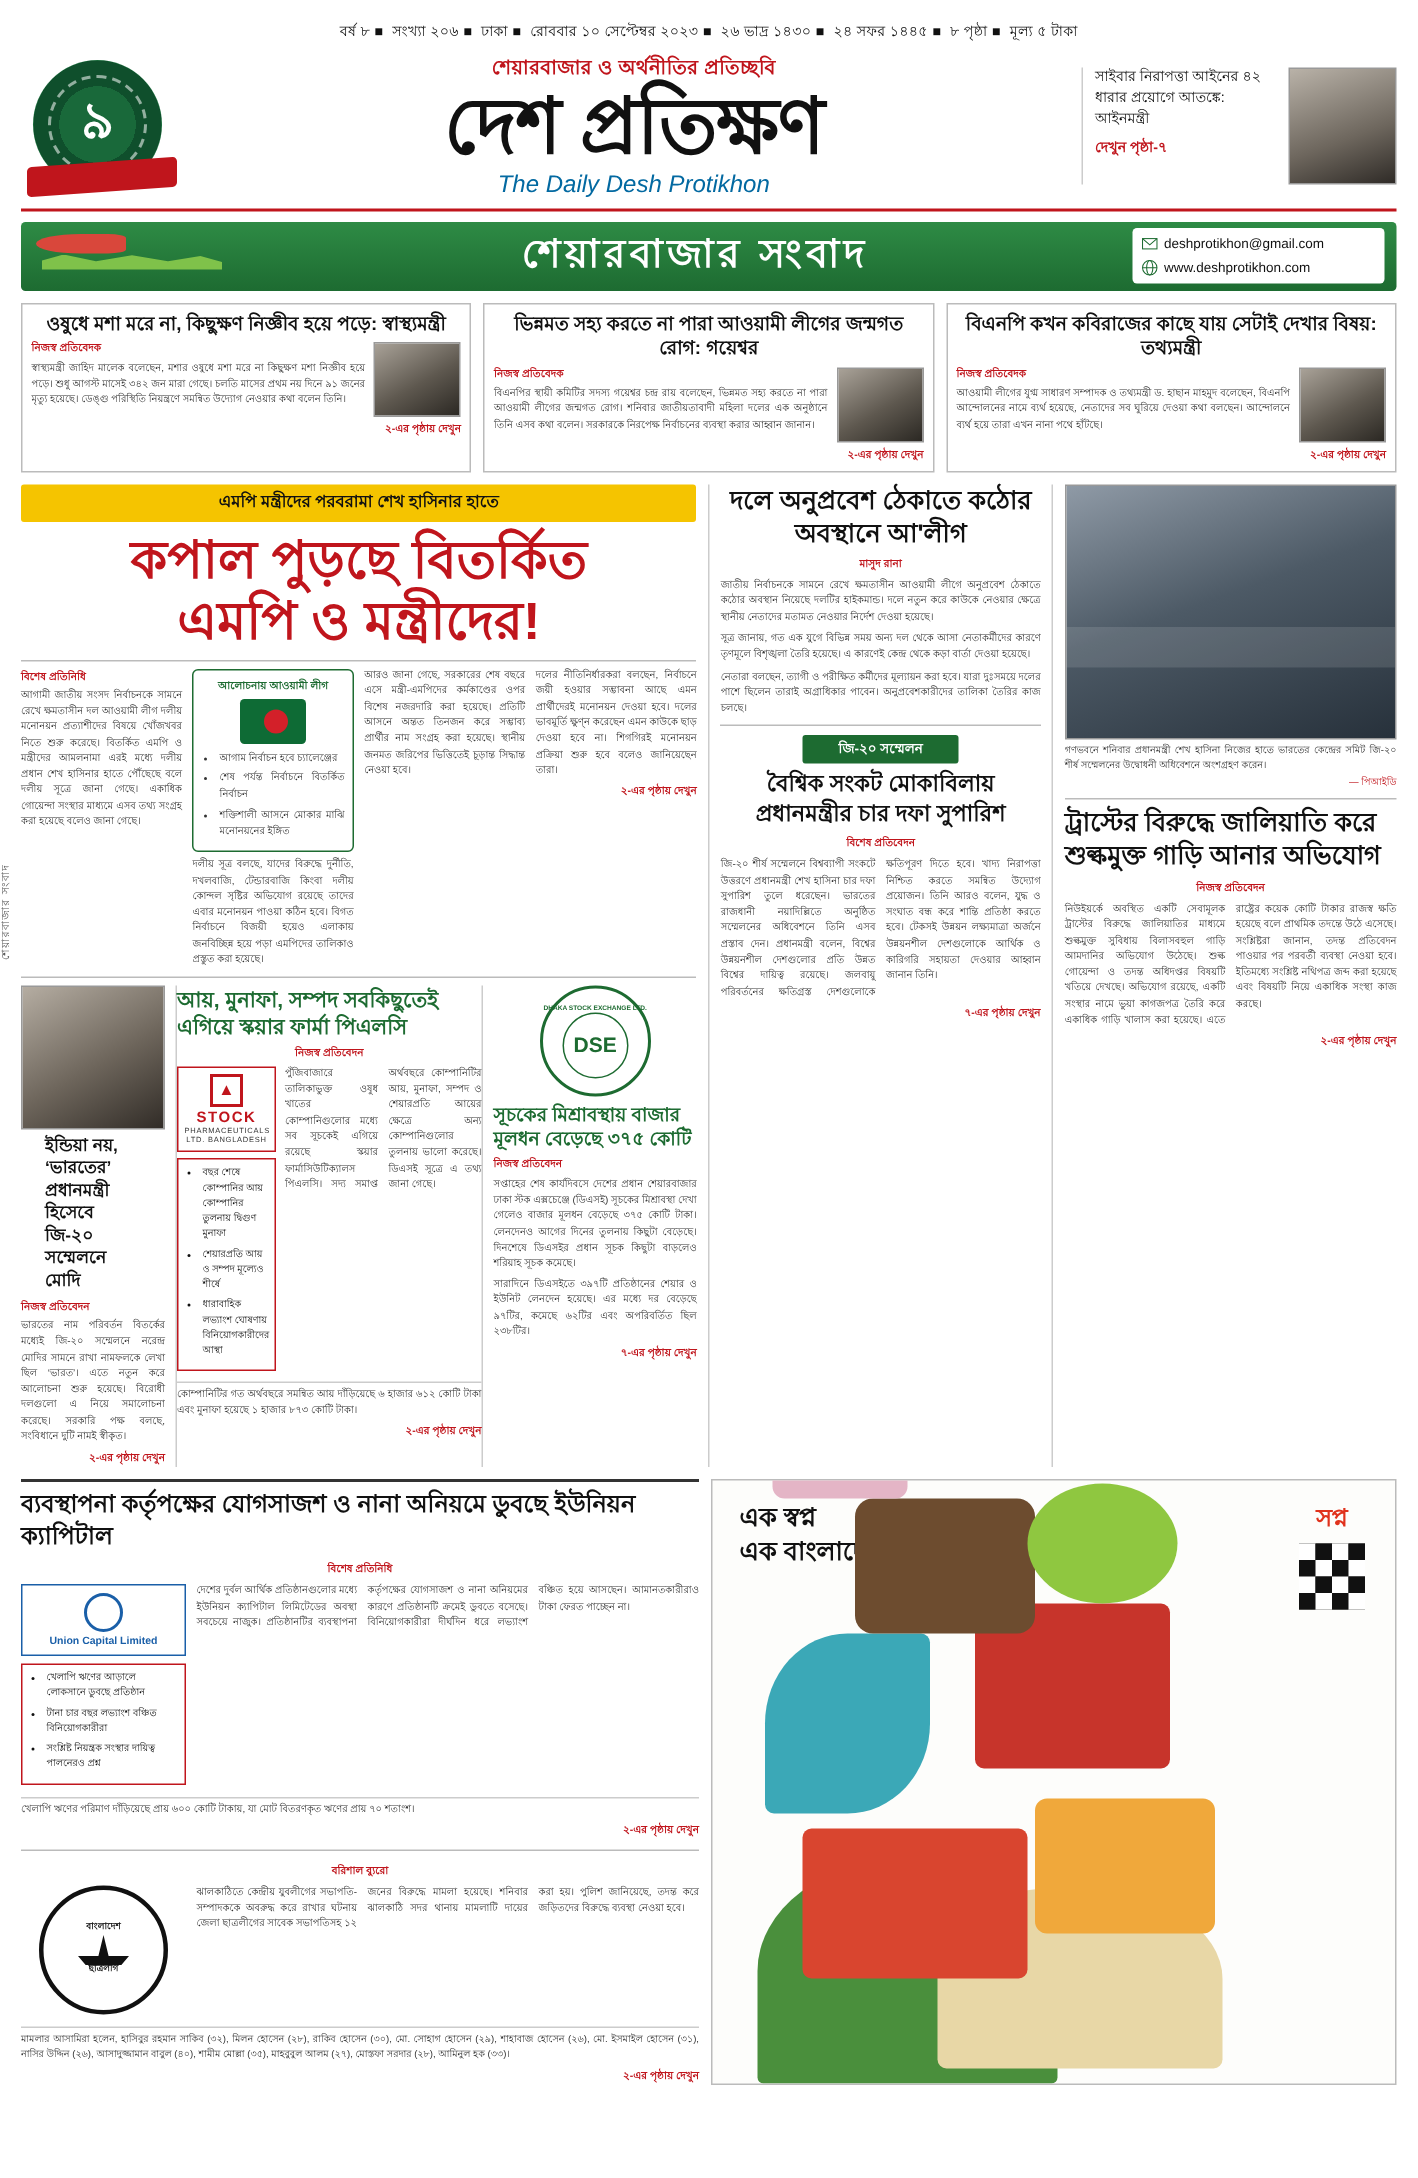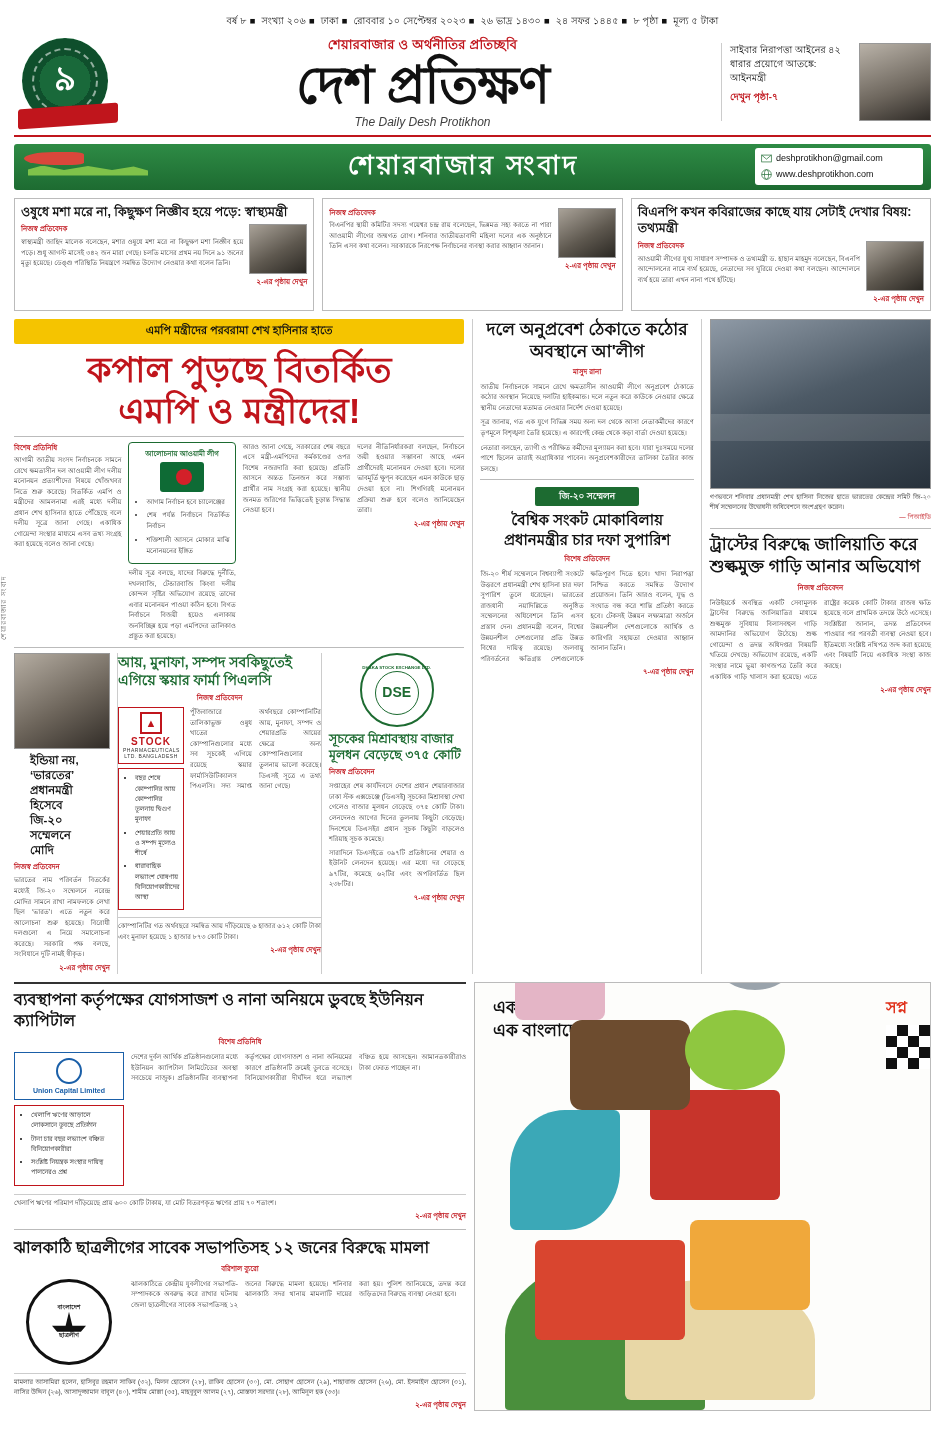--- a/index.html
+++ b/index.html
@@ -50,21 +50,21 @@
     border-radius:3px;
   }
   .masthead-center { flex:1; text-align:center; padding:0 8px; }
   .kicker {
     color:#c0151c; font-size:13px; font-weight:bold; letter-spacing:.3px;
   }
   .paper-title {
     font-size:52px; font-weight:bold; line-height:1.05; letter-spacing:-1px;
     margin:2px 0 0;
   }
-  .paper-sub { font-size:12px; font-style:italic; color:#404040; margin-top:2px;}
+  .paper-sub { font-size:16px; font-style:italic; color:#0369a1; margin-top:2px;}
   .masthead-right {
     flex:0 0 210px; display:flex; gap:6px; align-items:flex-start;
     border-left:1px solid #ccc; padding-left:8px; font-size:9.5px; line-height:1.5;
   }
   .mini-photo {
     width:72px; height:78px; border:1px solid #999;
     background:linear-gradient(160deg,#b9b2a8,#6d665d 60%,#2f2b27);
     flex:0 0 72px;
   }
   .masthead-right .seepage { color:#c0151c; font-weight:bold; display:block; margin-top:4px;}
@@ -97,21 +97,21 @@
   }
   .banner-contact div{ display:flex; align-items:center; gap:4px; }
   .ic { width:11px; height:11px; flex:0 0 11px; }
 
   
   .teasers { display:flex; gap:8px; margin-top:8px; }
   .teaser {
     flex:1; border:1px solid #bbb; padding:5px 6px; display:flex; flex-direction:column;
     min-height:92px;
   }
-  .teaser-head { font-size:12.5px; font-weight:bold; line-height:1.35; text-align:left;}
+  .teaser-head { font-size:12.5px; font-weight:bold; line-height:1.35; text-align:center;}
   .teaser-body { display:flex; gap:6px; margin-top:4px; }
   .teaser-text { font-size:6.6px; line-height:1.55; text-align:justify; color:#333; flex:1;}
   .byline { color:#c0151c; font-size:7px; font-weight:bold; margin-bottom:2px;}
   .t-photo { width:58px; height:50px; flex:0 0 58px; border:1px solid #999;
     background:linear-gradient(150deg,#a9a298,#5e584f 55%,#2b2823);}
   .more { color:#c0151c; font-size:7px; font-weight:bold; text-align:right; margin-top:2px;}
 
   
   .main-grid { display:flex; gap:8px; margin-top:8px; }
   .col-left { width:452px; }
@@ -195,21 +195,21 @@
     transform:rotate(-90deg); transform-origin:left top;
     font-size:7px; color:#555; letter-spacing:1px;
   }
 
   
   .bottom { display:flex; gap:8px; margin-top:8px; }
   .bottom-left { width:452px; }
   .bottom-right { flex:1; border:1px solid #bbb; position:relative; overflow:hidden;
     background:#fdfdfb; }
   .ad-head { font-size:17px; font-weight:bold; line-height:1.35; padding:14px 0 0 18px;}
-  .ad-brand{ position:absolute; right:0; top:12px; text-align:left;}
+  .ad-brand{ position:absolute; right:20px; top:12px; text-align:center;}
   .ad-brand .word{ font-size:16px; color:#e0321c; font-weight:bold;}
   .ad-brand .sq{ width:44px;height:44px;background:#111;margin-left:auto;margin-top:3px;
     display:grid;grid-template-columns:repeat(4,1fr);grid-template-rows:repeat(4,1fr);}
   .ad-brand .sq i{ background:#fff; }
   .ad-art { position:absolute; left:0; right:0; bottom:0; height:520px; }
   .blob { position:absolute; border-radius:6px; }
 
   .box-head{ font-size:16px; font-weight:bold; line-height:1.35; }
   .cl-logo{
     width:100%; border:1px solid #1a5fa8; text-align:center; padding:5px 2px; margin-bottom:5px;
@@ -296,20 +296,21 @@
         <div class="teaser-text">
           <div class="byline">নিজস্ব প্রতিবেদক</div>
           <span>স্বাস্থ্যমন্ত্রী জাহিদ মালেক বলেছেন, মশার ওষুধে মশা মরে না কিছুক্ষণ মশা নিজ্ঞীব হয়ে পড়ে। শুধু আগস্ট মাসেই ৩৪২ জন মারা গেছে। চলতি মাসের প্রথম নয় দিনে ৯১ জনের মৃত্যু হয়েছে। ডেঙ্গু পরিস্থিতি নিয়ন্ত্রণে সমন্বিত উদ্যোগ নেওয়ার কথা বলেন তিনি।</span>
         </div>
         <div class="t-photo"></div>
       </div>
       <div class="more">২-এর পৃষ্ঠায় দেখুন</div>
     </div>
 
     <div class="teaser">
+      <div class="teaser-head">ভিন্নমত সহ্য করতে না পারা আওয়ামী লীগের জন্মগত রোগ: গয়েশ্বর</div>
       <div class="teaser-body">
         <div class="teaser-text">
           <div class="byline">নিজস্ব প্রতিবেদক</div>
           <span>বিএনপির স্থায়ী কমিটির সদস্য গয়েশ্বর চন্দ্র রায় বলেছেন, ভিন্নমত সহ্য করতে না পারা আওয়ামী লীগের জন্মগত রোগ। শনিবার জাতীয়তাবাদী মহিলা দলের এক অনুষ্ঠানে তিনি এসব কথা বলেন। সরকারকে নিরপেক্ষ নির্বাচনের ব্যবস্থা করার আহ্বান জানান।</span>
         </div>
         <div class="t-photo"></div>
       </div>
       <div class="more">২-এর পৃষ্ঠায় দেখুন</div>
     </div>
 
@@ -467,21 +468,20 @@
           </div>
           <div class="body-text three-col" style="flex:1;">দেশের দুর্বল আর্থিক প্রতিষ্ঠানগুলোর মধ্যে ইউনিয়ন ক্যাপিটাল লিমিটেডের অবস্থা সবচেয়ে নাজুক। প্রতিষ্ঠানটির ব্যবস্থাপনা কর্তৃপক্ষের যোগসাজশ ও নানা অনিয়মের কারণে প্রতিষ্ঠানটি ক্রমেই ডুবতে বসেছে। বিনিয়োগকারীরা দীর্ঘদিন ধরে লভ্যাংশ বঞ্চিত হয়ে আসছেন। আমানতকারীরাও টাকা ফেরত পাচ্ছেন না।</div>
         </div>
         <div class="body-text" style="border-top:1px solid #ccc; margin-top:4px; padding-top:3px;">খেলাপি ঋণের পরিমাণ দাঁড়িয়েছে প্রায় ৬০০ কোটি টাকায়, যা মোট বিতরণকৃত ঋণের প্রায় ৭০ শতাংশ।</div>
         <div class="more">২-এর পৃষ্ঠায় দেখুন</div>
       </div>
 
       <hr class="sep">
 
       <div>
-        <div class="box-head">ঝালকাঠি ছাত্রলীগের সাবেক সভাপতিসহ ১২ জনের বিরুদ্ধে মামলা</div>
         <div class="byline" style="text-align:center; margin:4px 0;">বরিশাল ব্যুরো</div>
         <div style="display:flex; gap:7px;">
           <div style="width:110px;">
             <div class="bl-logo">
               <div>বাংলাদেশ</div>
               <div class="boat"></div>
               <div>ছাত্রলীগ</div>
             </div>
           </div>
           <div class="body-text three-col" style="flex:1;">ঝালকাঠিতে কেন্দ্রীয় যুবলীগের সভাপতি-সম্পাদককে অবরুদ্ধ করে রাখার ঘটনায় জেলা ছাত্রলীগের সাবেক সভাপতিসহ ১২ জনের বিরুদ্ধে মামলা হয়েছে। শনিবার ঝালকাঠি সদর থানায় মামলাটি দায়ের করা হয়। পুলিশ জানিয়েছে, তদন্ত করে জড়িতদের বিরুদ্ধে ব্যবস্থা নেওয়া হবে।</div>

